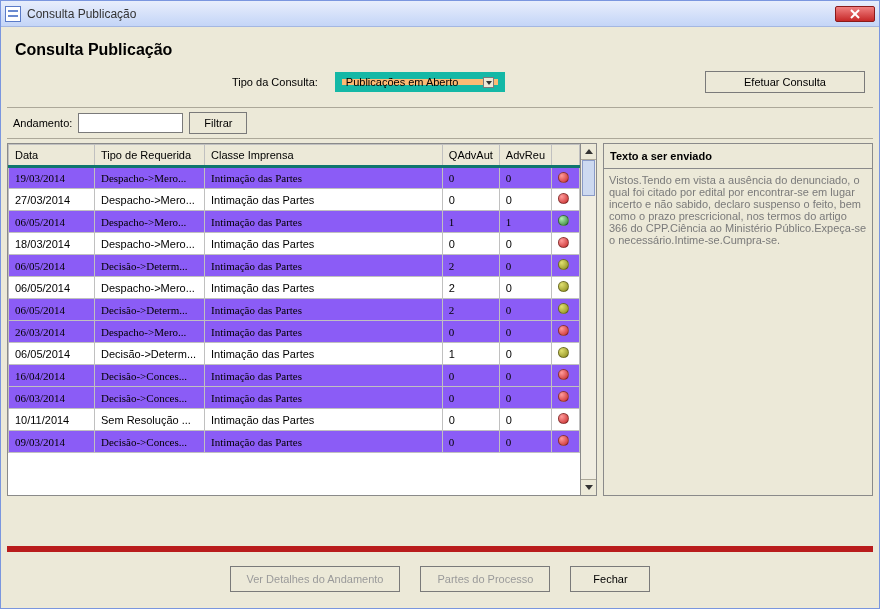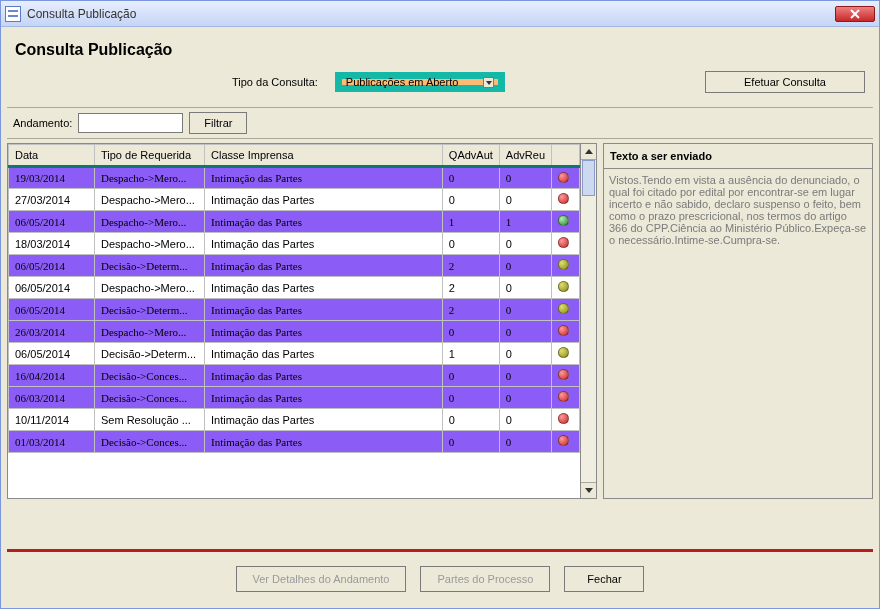--- a/index.html
+++ b/index.html
@@ -233,25 +233,25 @@
     font-family: inherit;
     font-size: 11px;
     padding: 5px;
     resize: none;
     height: 320px;
   }
   .blank-strip {
     height: 50px;
   }
   .button-bar {
-    border-top: 3px solid #b91c1c;
+    border-top: 6px solid #b91c1c;
     padding: 14px 8px 10px 8px;
     display: flex;
     justify-content: center;
-    gap: 14px;
+    gap: 20px;
   }
   .button-bar .btn { padding: 6px 16px; min-width: 80px; }
 </style>
 </head>
 <body>
 
 <div class="window">
 
   <div class="titlebar">
     <span class="app-icon"></span>
@@ -392,21 +392,21 @@
                 </tr>
                 <tr>
                   <td class="col-data">10/11/2014</td>
                   <td class="col-tipo">Sem Resolução ...</td>
                   <td class="col-classe">Intimação das Partes</td>
                   <td class="col-qaut">0</td>
                   <td class="col-qreu">0</td>
                   <td class="col-status"><span class="dot red"></span></td>
                 </tr>
                 <tr class="alt">
-                  <td class="col-data">01/03/2014</td>
+                  <td class="col-data">09/03/2014</td>
                   <td class="col-tipo">Decisão-&gt;Conces...</td>
                   <td class="col-classe">Intimação das Partes</td>
                   <td class="col-qaut">0</td>
                   <td class="col-qreu">0</td>
                   <td class="col-status"><span class="dot red"></span></td>
                 </tr>
               </tbody>
           </table>
         </div>
         <div class="vscroll">

